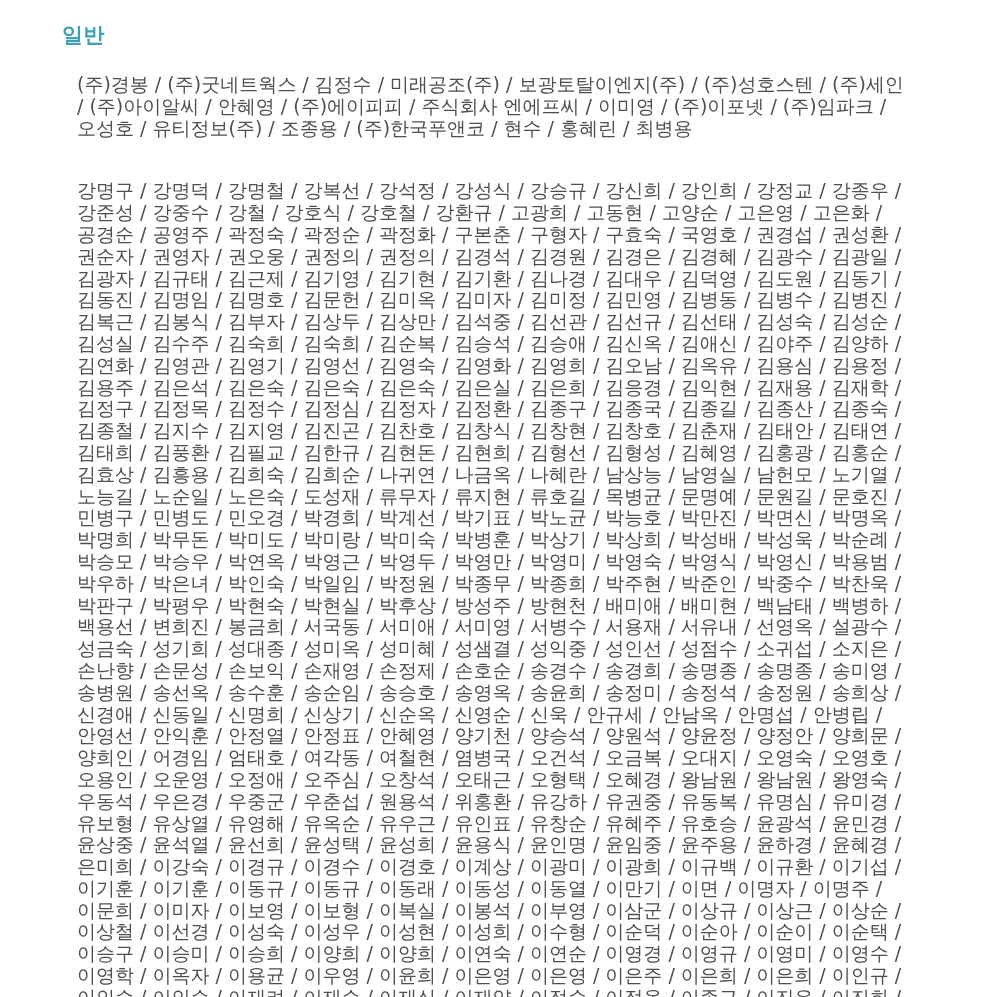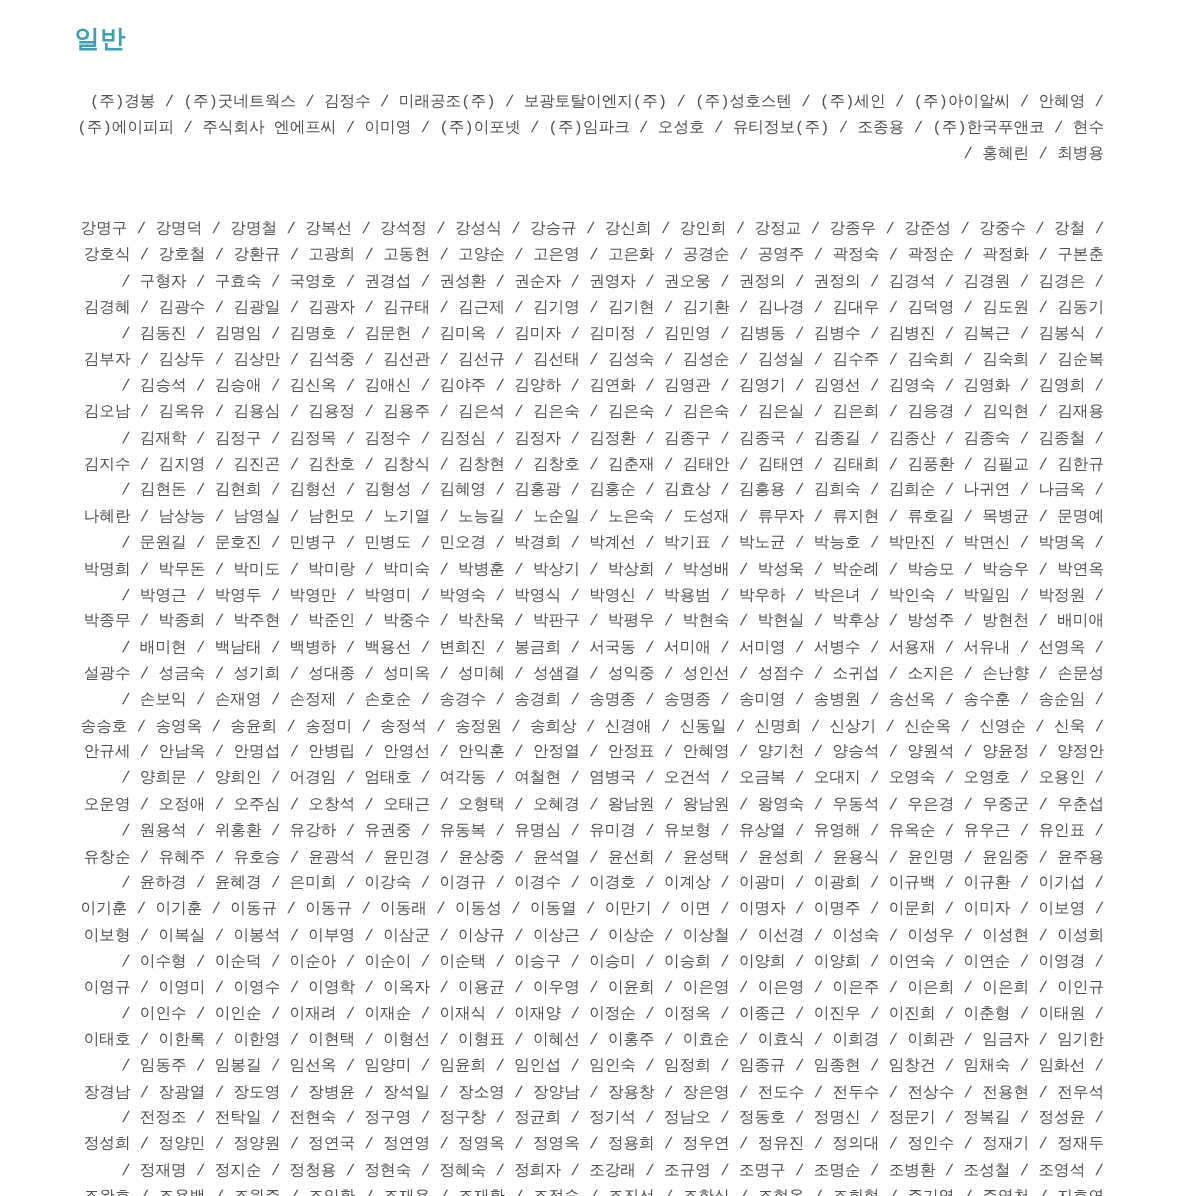--- a/index.html
+++ b/index.html
@@ -13,41 +13,40 @@
   .page {
     position: relative;
     width: 982px;
     min-height: 997px;
     box-sizing: border-box;
     background: var(--page-bg, #ffffff);
     padding: 24px 62px 30px 62px;
   }
   .section {
     margin: 0;
-    font-family: Liberation Mono, monospace;
   }
   .section + .section {
     margin-top: 41px;
   }
   h2.section-title {
     margin: 0 0 28px 0;
     font-size: 21px;
     line-height: 22px;
     font-weight: bold;
     color: var(--heading-color, #3f9fb4);
     letter-spacing: 0.5px;
   }
   p.name-list {
-    margin: 0;
-    font-size: 13px;
+    margin: 15px;
+    font-size: 19px;
     line-height: 21.8px;
     color: var(--text-color, #4f4f4f);
     word-break: keep-all;
     overflow-wrap: normal;
-    text-align: right;
+    text-align: left;
   }
 </style>
 </head>
 <body>
 
 <div class="page">
 
   <section class="section">
     <h2 class="section-title">일반</h2>
     <p class="name-list">(주)경봉 / (주)굿네트웍스 / 김정수 / 미래공조(주) / 보광토탈이엔지(주) / (주)성호스텐 / (주)세인 / (주)아이알씨 / 안혜영 / (주)에이피피 / 주식회사 엔에프씨 / 이미영 / (주)이포넷 / (주)임파크 / 오성호 / 유티정보(주) / 조종용 / (주)한국푸앤코 / 현수 / 홍혜린 / 최병용</p>

